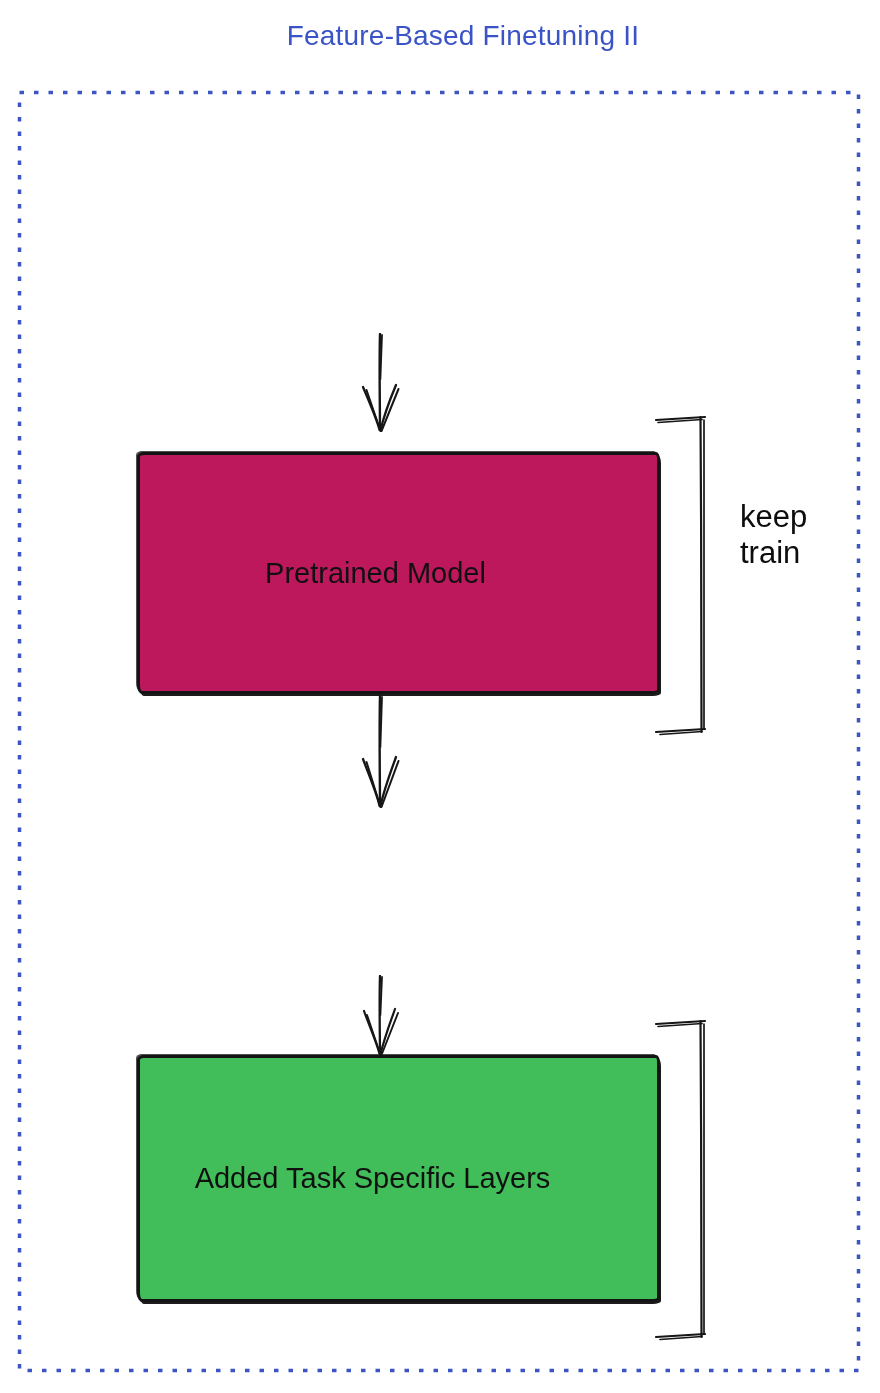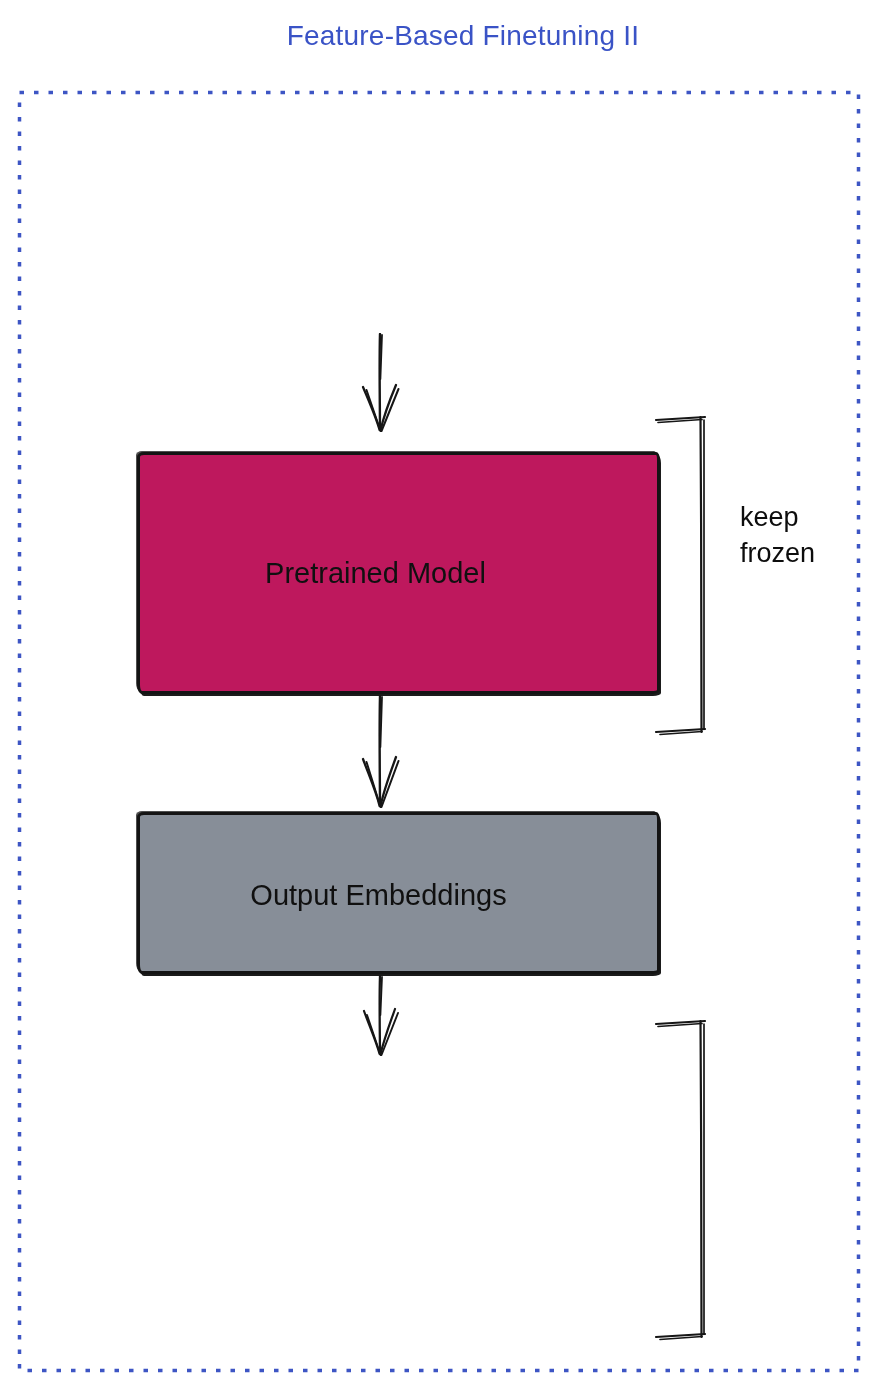--- a/index.html
+++ b/index.html
@@ -42,21 +42,21 @@
   .arrow{position:absolute;left:350px;width:60px;}
   .arrow-1{top:333px;height:100px;}
   .arrow-2{top:695px;height:114px;}
   .arrow-3{top:975px;height:82px;}
   .bracket{position:absolute;left:653px;width:58px;}
   .bracket-1{top:412px;height:326px;}
   .bracket-2{top:1016px;height:327px;}
   .sketch{stroke:#161616;fill:none;stroke-linecap:round;}
   .side-note{
     position:absolute;left:740px;
-    font-size:27px;line-height:36px;color:#0d0d0d;
+    font-size:31px;line-height:36px;color:#0d0d0d;
   }
   .note-1{top:499px;}
   .note-2{top:1105px;}
   .side-note span{display:block;}
 </style>
 </head>
 <body>
 
 <div id="canvas">
 
@@ -84,45 +84,45 @@
     <path class="sketch" stroke-width="2.2" d="M3 8 L52 5"></path>
     <path class="sketch" stroke-width="1.7" d="M5 10.5 L49 7.5"></path>
     <path class="sketch" stroke-width="2.2" d="M47.5 5 C48.5 110 48 220 48.5 320"></path>
     <path class="sketch" stroke-width="1.7" d="M51 8 L51 317"></path>
     <path class="sketch" stroke-width="2.2" d="M3 320 L52 317"></path>
     <path class="sketch" stroke-width="1.7" d="M7 322.5 L49 319.5"></path>
   </svg>
 
   <div class="side-note note-1">
     <span>keep</span>
-    <span>frozen</span>
+    <span>train</span>
   </div>
 
   <svg class="arrow arrow-2" viewBox="0 0 60 114">
     <path class="sketch" stroke-width="2.4" d="M30 1 C29.2 35 29.8 70 30 110"></path>
     <path class="sketch" stroke-width="1.8" d="M32 2 L30.4 52"></path>
     <path class="sketch" stroke-width="2.3" d="M13 64 C18 78 26 96 29.6 111"></path>
     <path class="sketch" stroke-width="2.0" d="M16.5 67 L30.5 112"></path>
     <path class="sketch" stroke-width="2.3" d="M46 62 C41 76 34 94 30.6 111"></path>
     <path class="sketch" stroke-width="2.0" d="M48.5 66 L31.5 112"></path>
   </svg>
 
-  <div class="flow-box box-3" style="background-color: rgb(135, 142, 152);">
-    <div class="box-label">Output Embeddings</div>
-  </div>
 
   <svg class="arrow arrow-3" viewBox="0 0 60 82">
     <path class="sketch" stroke-width="2.3" d="M30 1 C29.2 25 29.8 52 30 78"></path>
     <path class="sketch" stroke-width="1.8" d="M32 2 L30.4 40"></path>
     <path class="sketch" stroke-width="2.2" d="M14 36 C19 50 26 66 29.6 79"></path>
     <path class="sketch" stroke-width="1.9" d="M17 40 L30.5 80"></path>
     <path class="sketch" stroke-width="2.2" d="M45 34 C40 48 34 64 30.6 79"></path>
     <path class="sketch" stroke-width="1.9" d="M48 38 L31.5 80"></path>
   </svg>
 
+  <div class="flow-box box-4" style="background-color: rgb(65, 190, 90);">
+    <div class="box-label">Added Task Specific Layers</div>
+  </div>
 
   <svg class="bracket bracket-2" viewBox="0 0 58 327">
     <path class="sketch" stroke-width="2.2" d="M3 8 L52 5"></path>
     <path class="sketch" stroke-width="1.7" d="M5 10.5 L49 7.5"></path>
     <path class="sketch" stroke-width="2.2" d="M47.5 5 C48.5 110 48 225 48.5 321"></path>
     <path class="sketch" stroke-width="1.7" d="M51 8 L51 318"></path>
     <path class="sketch" stroke-width="2.2" d="M3 321 L52 318"></path>
     <path class="sketch" stroke-width="1.7" d="M7 323.5 L49 320.5"></path>
   </svg>
 

